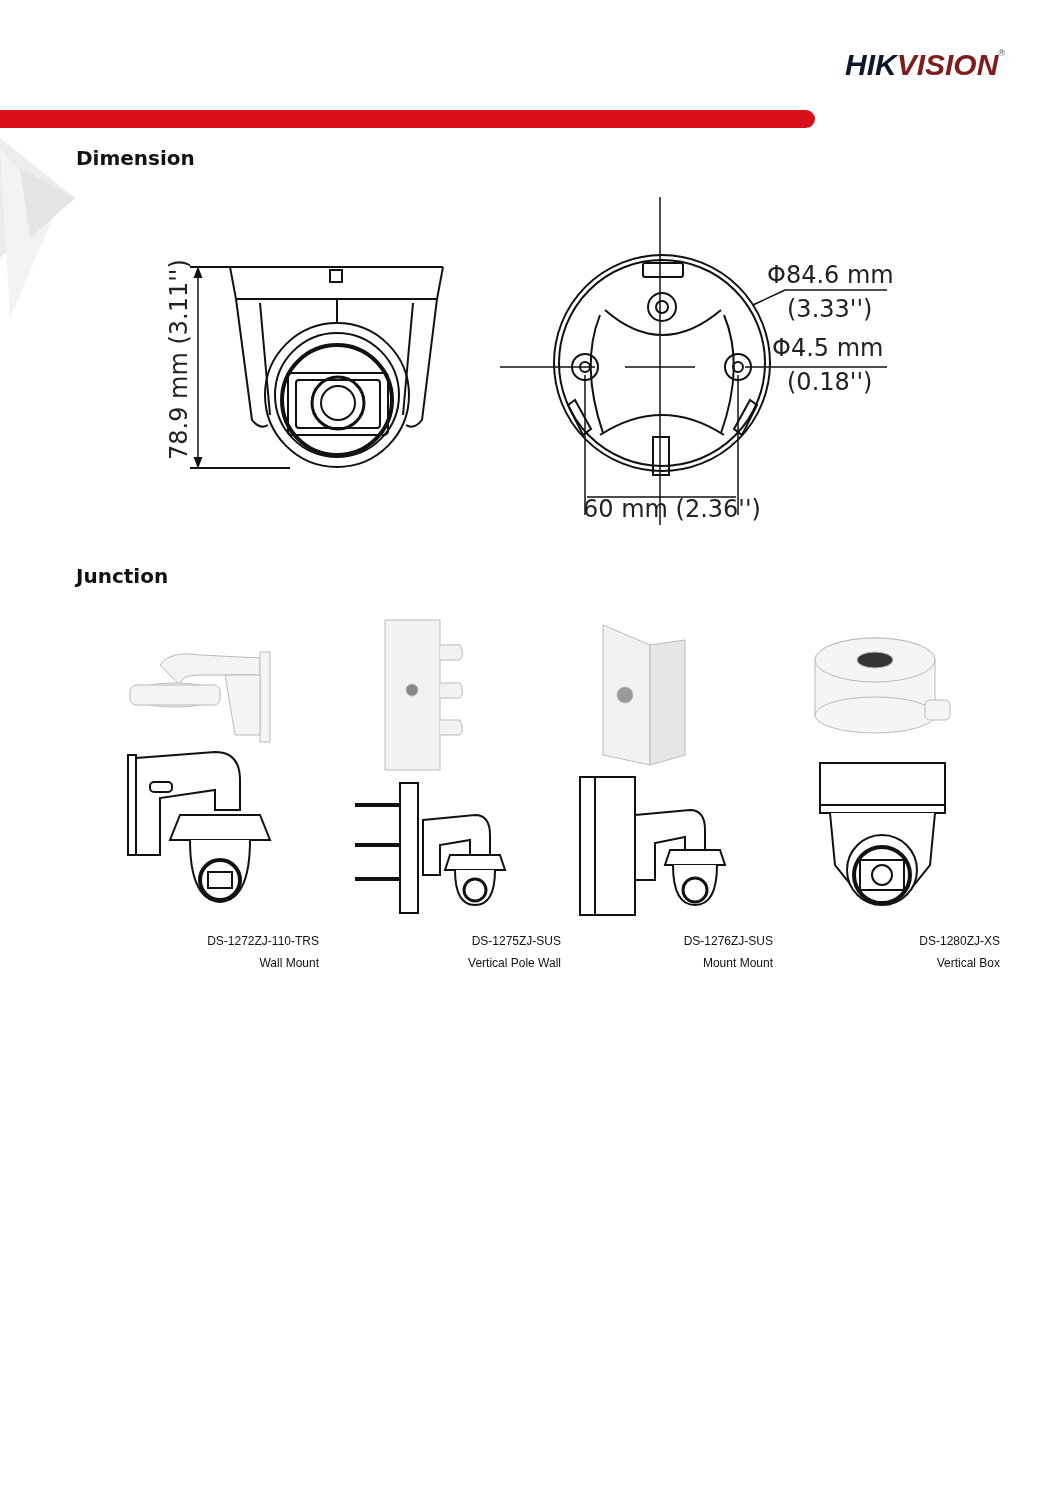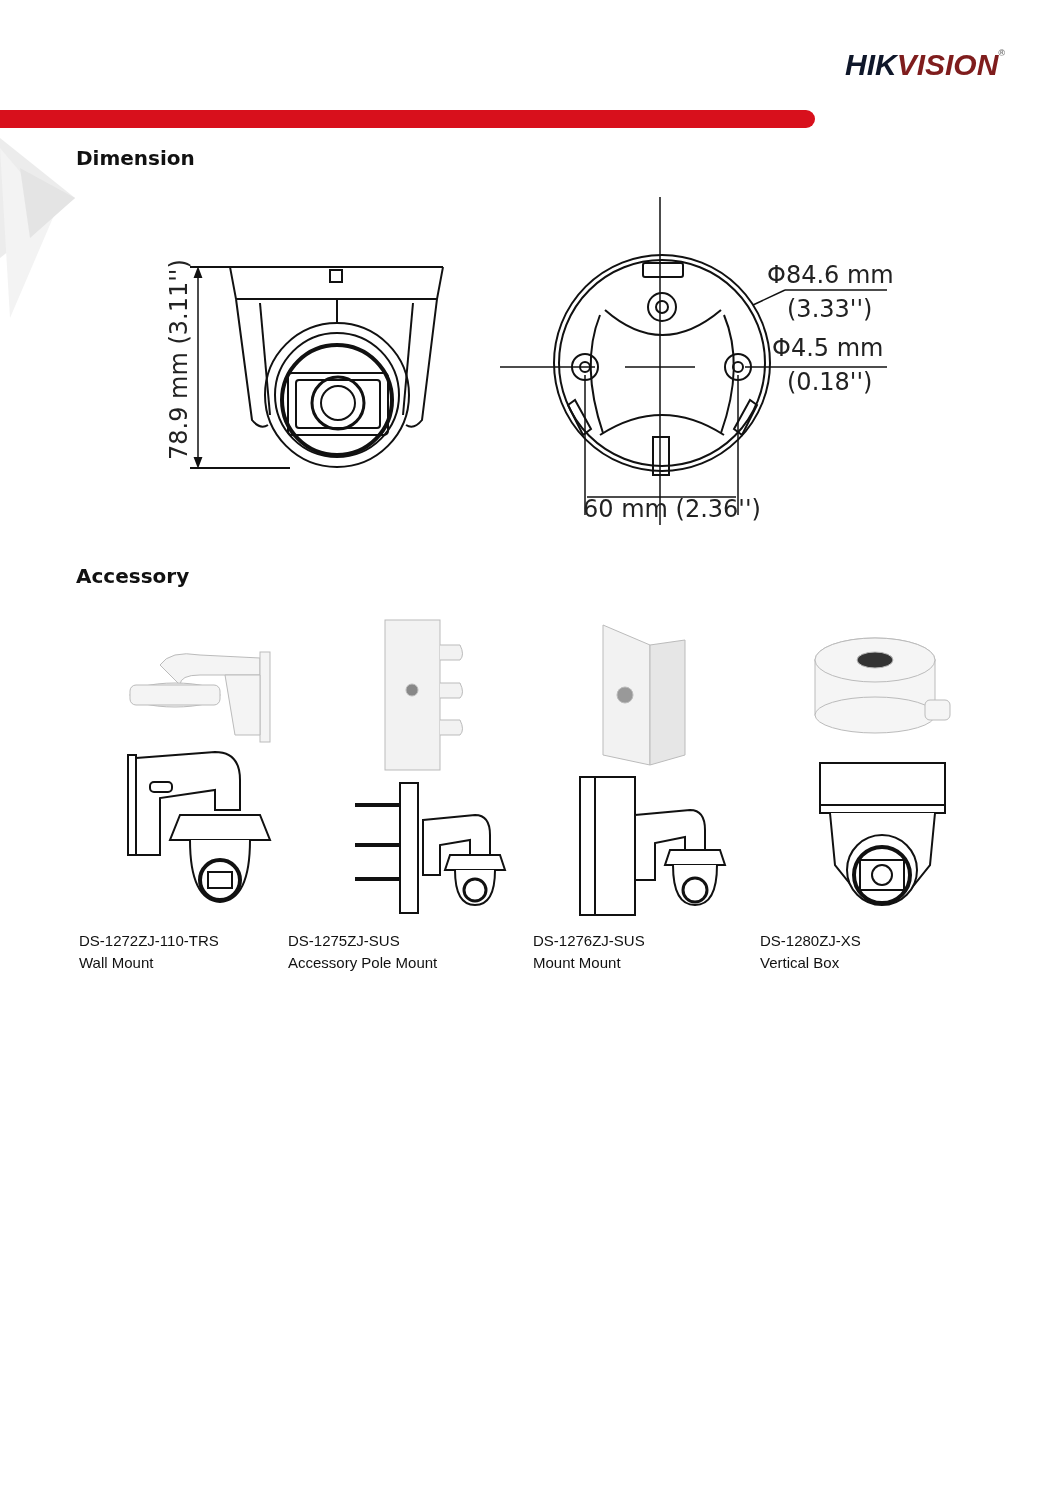--- a/index.html
+++ b/index.html
@@ -5,21 +5,21 @@
   html,body{margin:0;padding:0;background:#fff;}
   body{width:1060px;height:1500px;position:relative;overflow:hidden;font-family:"DejaVu Sans","Liberation Sans",sans-serif;color:#111;}
   .logo{position:absolute;right:55px;top:48px;font-family:"Liberation Sans",sans-serif;font-weight:bold;font-style:italic;font-size:30px;letter-spacing:0px;}
   .logo .hik{color:#0f172a;}
   .logo .vision{color:#7f1d1d;}
   .logo .reg{font-size:9px;color:#777;vertical-align:top;}
   .redbar{position:absolute;left:0;top:110px;width:815px;height:18px;background:#d8101c;border-radius:0 9px 9px 0;}
   .deco{position:absolute;left:0;top:128px;}
   .section-title{position:absolute;left:76px;font-size:20px;font-weight:bold;font-family:"DejaVu Sans",sans-serif;text-align:right;}
   svg.draw{position:absolute;}
-  .acc{position:absolute;width:240px;text-align:left;font-family:"Liberation Sans",sans-serif;font-size:15px;}
+  .acc{position:absolute;width:240px;text-align:right;font-family:"Liberation Sans",sans-serif;font-size:12px;}
   .acc .model{display:block;line-height:20px;}
   .acc .name{display:block;line-height:20px;margin-top:2px;}
   .dimtxt{font-family:"DejaVu Sans",sans-serif;font-size:24px;fill:#222;}
 </style>
 </head>
 <body>
 
 <div class="logo">
   <span class="hik">HIK</span><span class="vision">VISION</span><span class="reg">®</span>
 </div>
@@ -95,21 +95,21 @@
     <line x1="290" y1="95" x2="392" y2="95" stroke-width="1.5"></line>
     <line x1="250" y1="172" x2="392" y2="172" stroke-width="1.5"></line>
   </g>
   <text class="dimtxt" x="272" y="88">Φ84.6 mm</text>
   <text class="dimtxt" x="292" y="122">(3.33'')</text>
   <text class="dimtxt" x="277" y="161">Φ4.5 mm</text>
   <text class="dimtxt" x="292" y="195">(0.18'')</text>
   <text class="dimtxt" x="88" y="322">60 mm (2.36'')</text>
 </svg>
 
-<div class="section-title" style="top:564px">Accessory</div>
+<div class="section-title" style="top:564px">Junction</div>
 
 <svg class="draw" style="left:120px;top:640px" width="160" height="280" viewBox="0 0 160 280">
   <g fill="#f4f4f4" stroke="#bbb" stroke-width="1">
     <path d="M40,25 Q50,10 80,15 L140,18 L140,35 L80,35 Q60,35 60,45 Z"></path>
     <ellipse cx="55" cy="55" rx="45" ry="12"></ellipse>
     <rect x="10" y="45" width="90" height="20" rx="6"></rect>
     <rect x="140" y="12" width="10" height="90"></rect>
     <path d="M105,35 L140,35 L140,95 L115,95 Z"></path>
   </g>
   <g fill="#fff" stroke="#111" stroke-width="2">
@@ -176,23 +176,23 @@
     <circle cx="72" cy="260" r="28" stroke-width="4"></circle>
     <rect x="50" y="245" width="44" height="30"></rect>
     <circle cx="72" cy="260" r="10"></circle>
   </g>
 </svg>
 
 <div class="acc" style="left:79px;top:931px">
   <span class="model">DS-1272ZJ-110-TRS</span>
   <span class="name">Wall Mount</span>
 </div>
-<div class="acc" style="left:288px;top:931px">
+<div class="acc" style="left:321px;top:931px">
   <span class="model">DS-1275ZJ-SUS</span>
-  <span class="name">Accessory Pole Mount</span>
+  <span class="name">Vertical Pole Wall</span>
 </div>
 <div class="acc" style="left:533px;top:931px">
   <span class="model">DS-1276ZJ-SUS</span>
   <span class="name">Mount Mount</span>
 </div>
 <div class="acc" style="left:760px;top:931px">
   <span class="model">DS-1280ZJ-XS</span>
   <span class="name">Vertical Box</span>
 </div>
 

